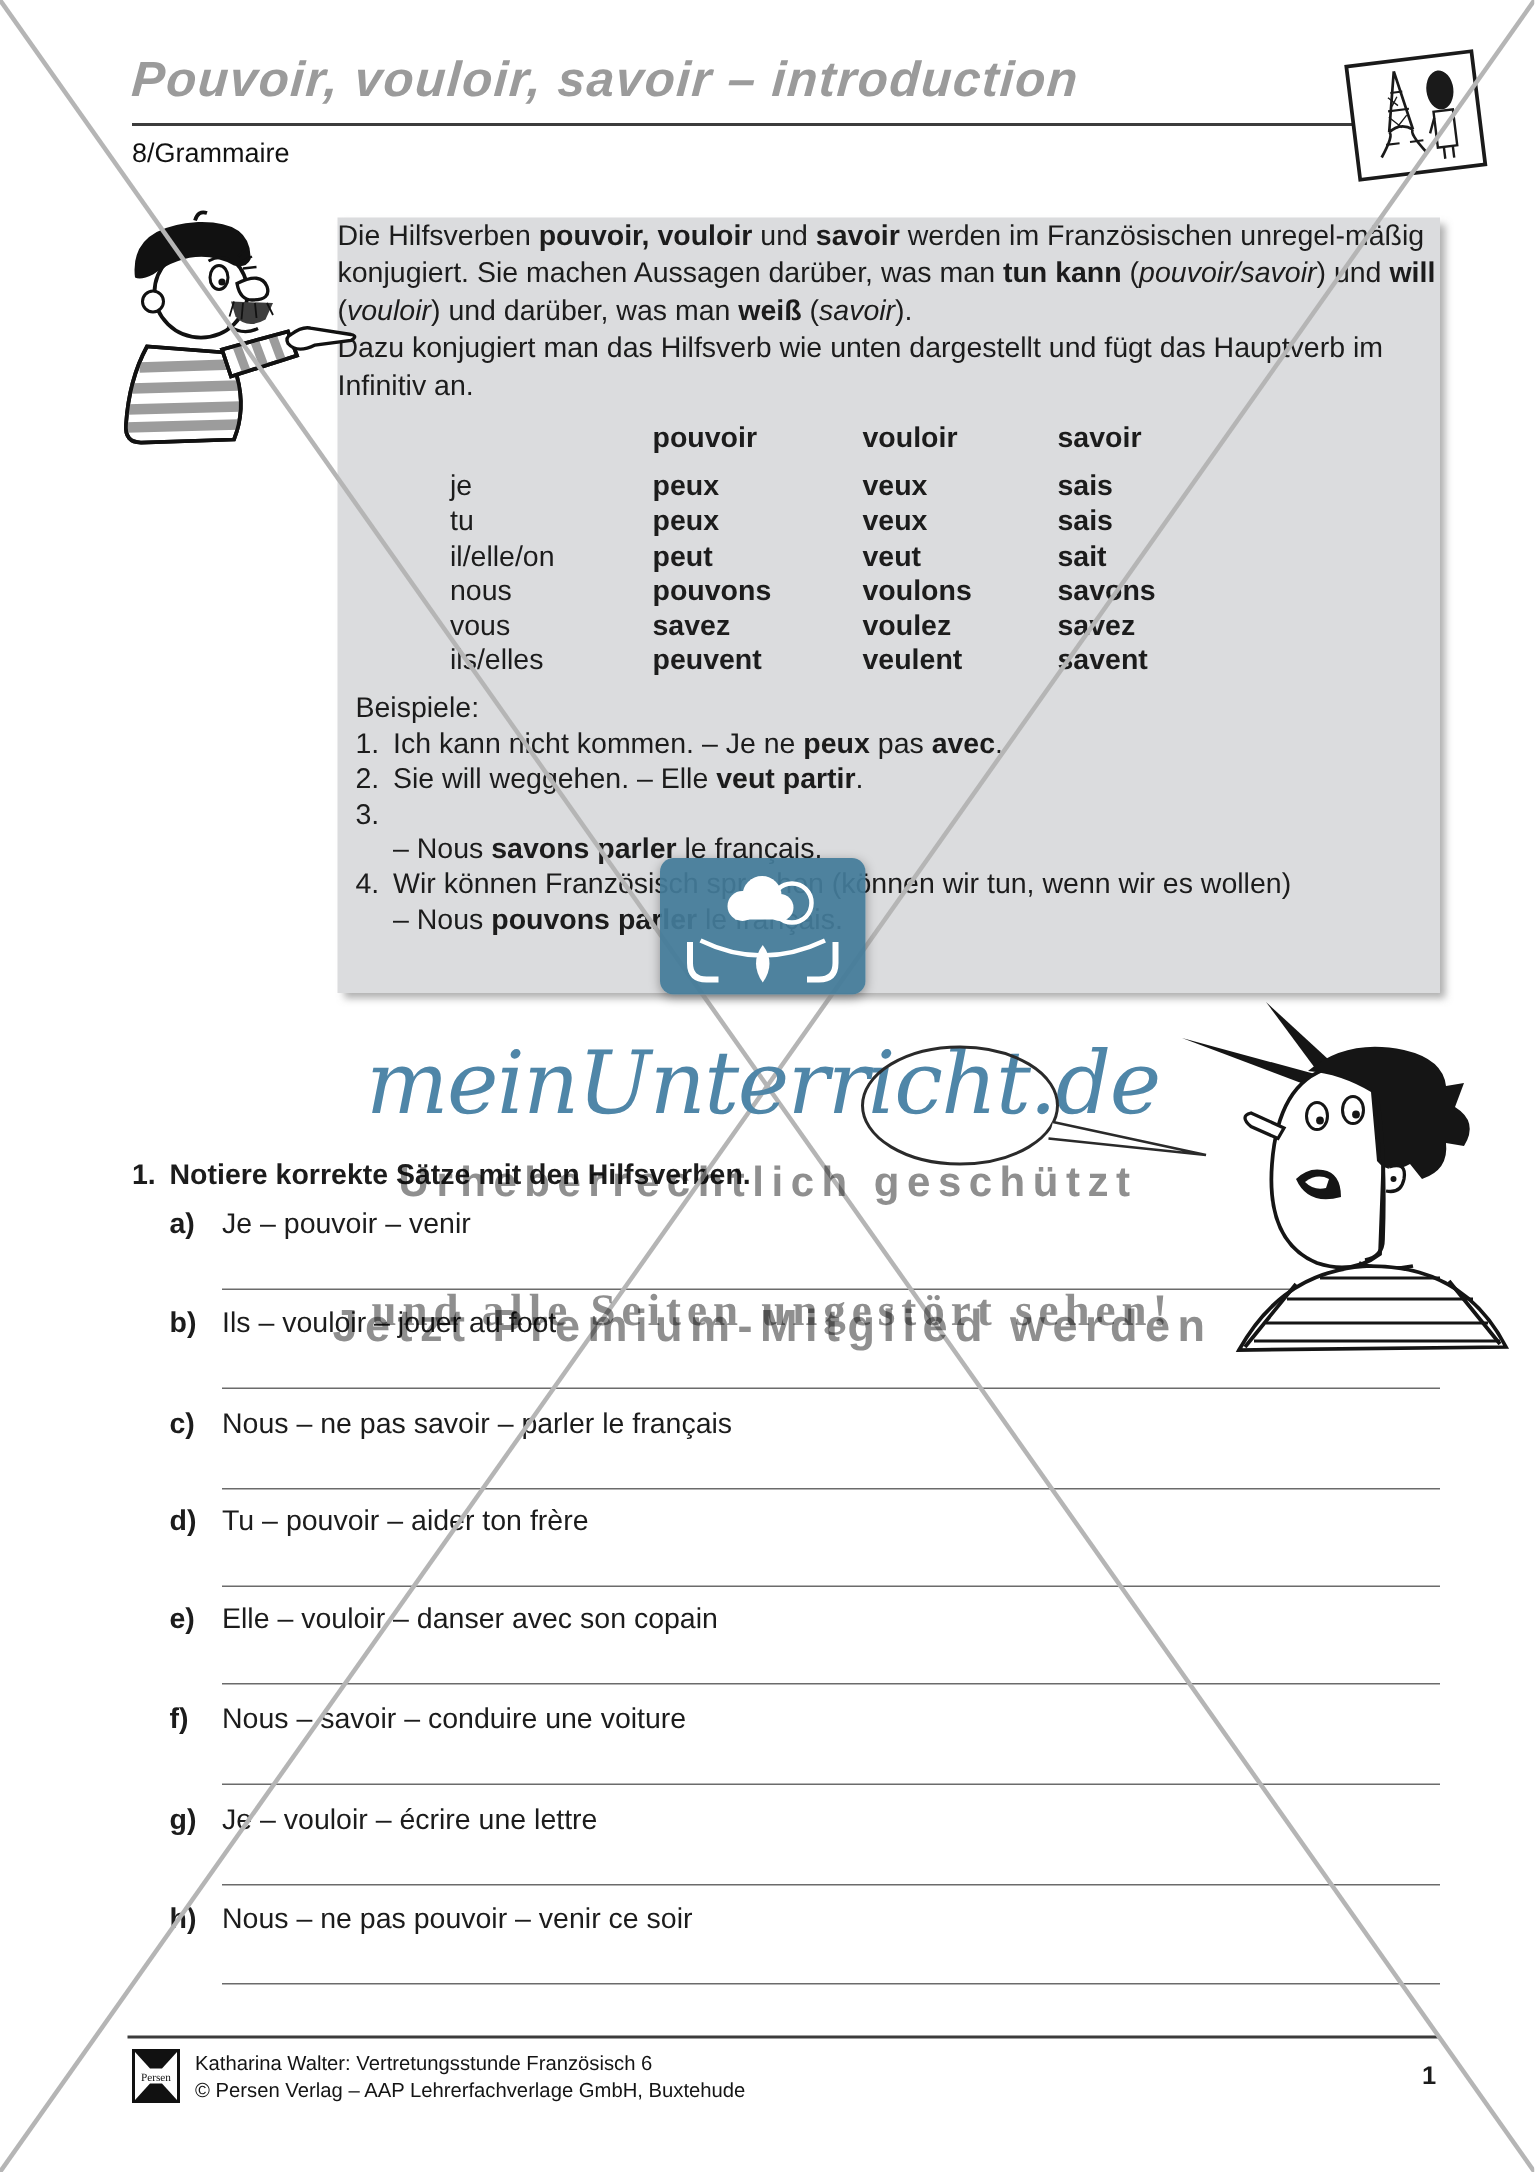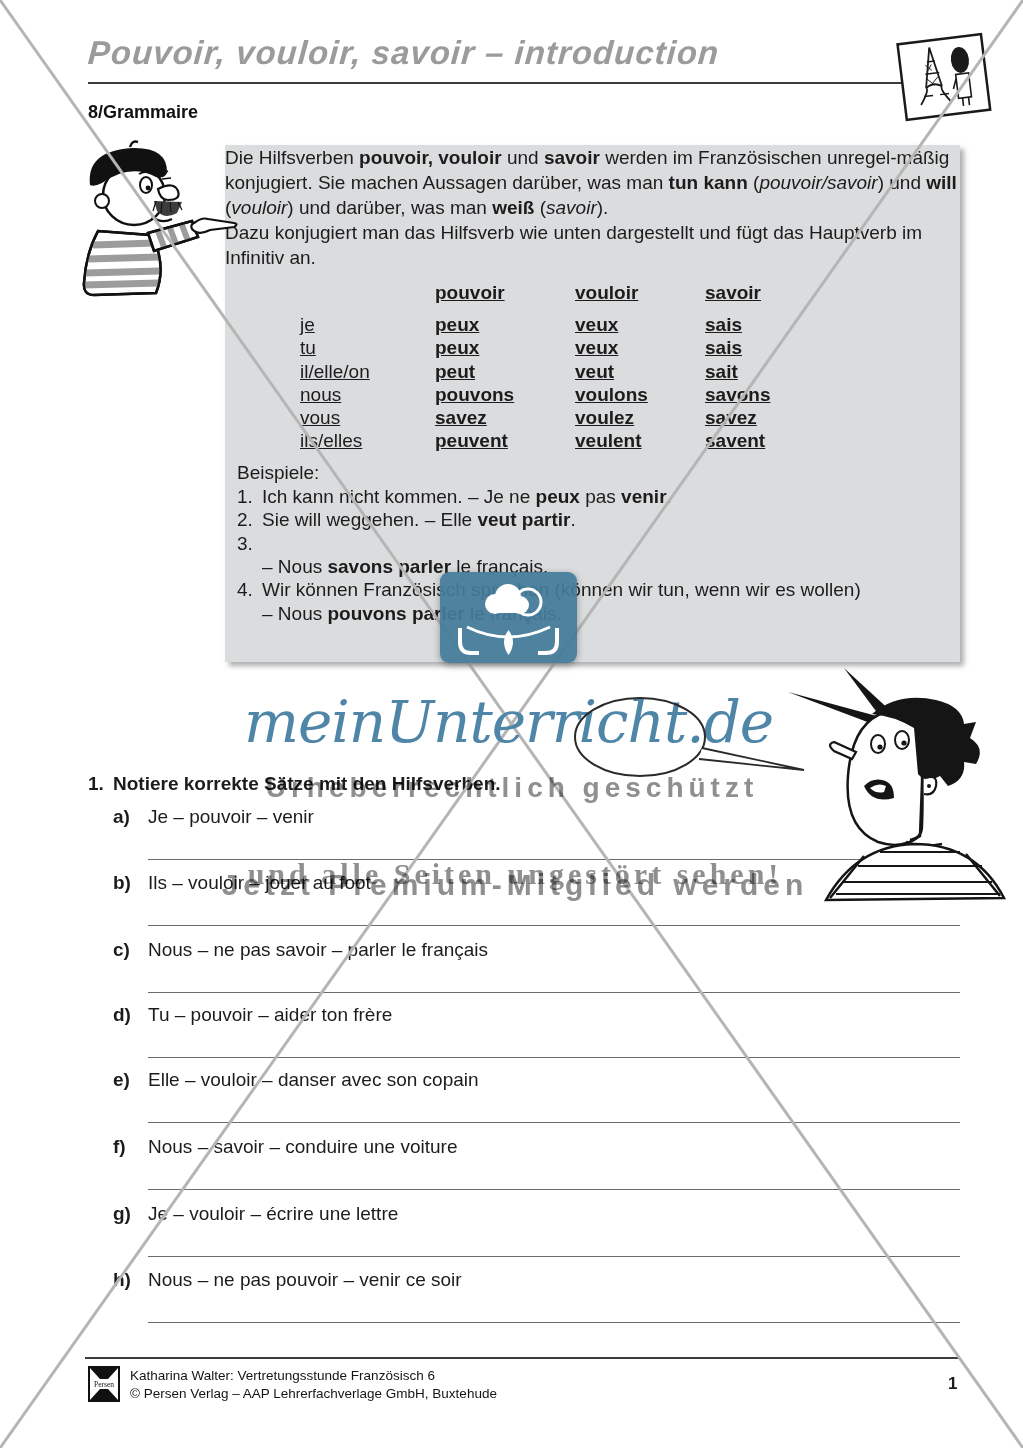--- a/index.html
+++ b/index.html
@@ -9,34 +9,34 @@
     font-family:"Liberation Sans",sans-serif;
   }
   [data-name]{box-sizing:border-box;}
   .abs{position:absolute;}
   
   .title{
     left:88px;top:34px;font-size:33px;font-weight:bold;font-style:italic;
     color:#9b9b9b;letter-spacing:1px;transform:skewX(-4deg);white-space:nowrap;
   }
   .title-rule{left:88px;top:82px;width:820px;height:2px;background:#3c3c3c;}
-  .subtitle{left:88px;top:102px;font-size:18px;font-weight:bold;color:#111;}
+  .subtitle{left:88px;top:92px;font-size:18px;font-weight:normal;color:#111;}
   
   .intro-box{
     left:225px;top:145px;width:735px;height:517px;background:#dbdcde;
     box-shadow:4px 4px 5px rgba(110,110,110,.55);z-index:1;
   }
   .intro-box p{margin:0;font-size:19px;line-height:25px;}
   .p1{margin:14px 16px 0 12px;}
   .p2{margin:12px 16px 0 12px;}
   .b{font-weight:bold;}
   .i{font-style:italic;}
   .conj-table{
     display:grid;grid-template-columns:135px 140px 130px 120px;
-    margin:11px 0 0 75px;font-size:19px;line-height:23.2px;text-decoration:underline;
+    margin:11px 0 0 75px;font-size:19px;line-height:23.2px;
   }
   .conj-table .hd{font-weight:bold;}
   .conj-table .sp{grid-column:1/5;height:9px;}
   .conj-table .frm{font-weight:bold;}
   .examples{margin:9px 16px 16px 12px;font-size:19px;line-height:23.4px;}
   .ex-item{display:flex;}
   .ex-num{width:25px;flex:none;}
   .ex-body{flex:1;}
   
   .badge{
@@ -167,21 +167,21 @@
     <div data-name="pronoun-cell">ils/elles</div>
     <div class="frm" data-name="form-cell">peuvent</div>
     <div class="frm" data-name="form-cell">veulent</div>
     <div class="frm" data-name="form-cell">savent</div>
   </div>
 
   <div class="examples" data-name="examples-section">
     <div data-name="examples-label">Beispiele:</div>
     <div class="ex-item" data-name="example-item">
       <span class="ex-num" data-name="example-number">1.</span>
-      <span class="ex-body" data-name="example-text"><span>Ich kann nicht kommen. – Je ne </span><span class="b">peux</span><span> pas </span><span class="b">venir</span><span>.</span></span>
+      <span class="ex-body" data-name="example-text"><span>Ich kann nicht kommen. – Je ne </span><span class="b">peux</span><span> pas </span><span class="b">avec</span><span>.</span></span>
     </div>
     <div class="ex-item" data-name="example-item">
       <span class="ex-num" data-name="example-number">2.</span>
       <span class="ex-body" data-name="example-text"><span>Sie will weggehen. – Elle </span><span class="b">veut partir</span><span>.</span></span>
     </div>
     <div class="ex-item" data-name="example-item">
       <span class="ex-num" data-name="example-number">3.</span>
       <span class="ex-body" data-name="example-text"><br><span data-name="example-continuation"><span>– Nous </span><span class="b">savons parler</span><span> le français.</span></span></span>
     </div>
     <div class="ex-item" data-name="example-item">

